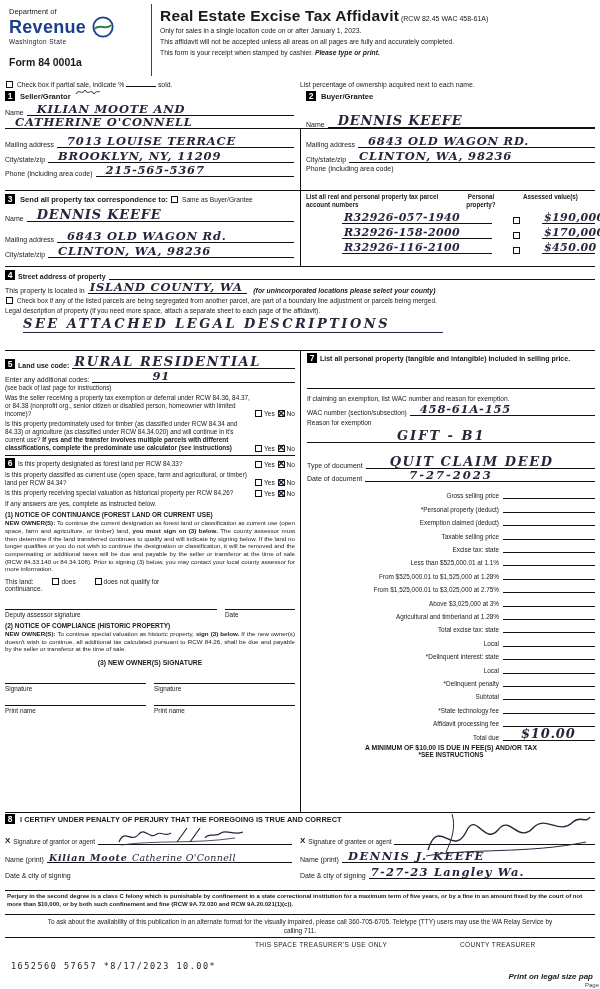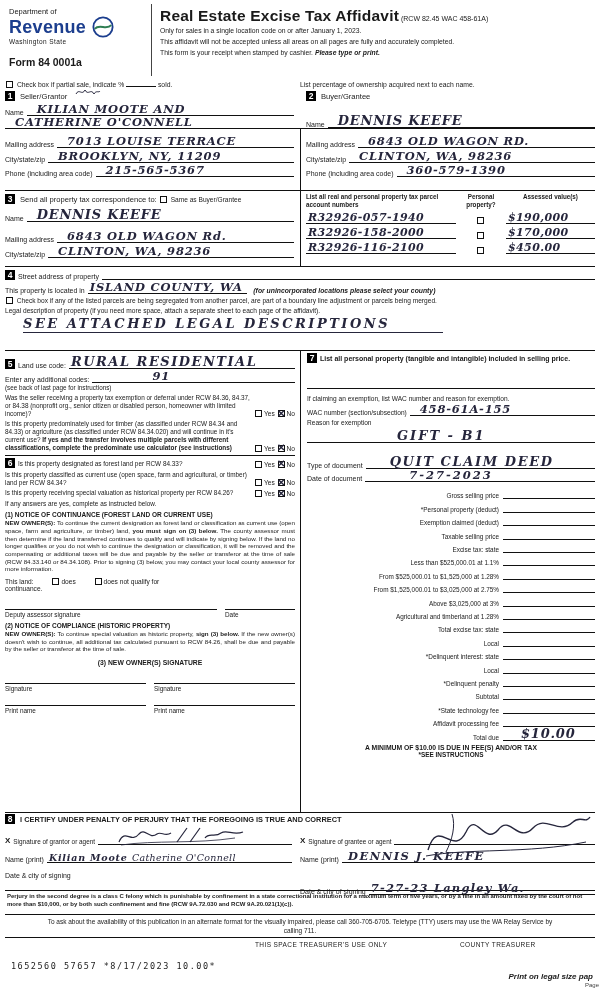--- a/index.html
+++ b/index.html
@@ -15,21 +15,21 @@
   .hw-lg { font-size:13px; }
   .hw-sm { font-size:9.5px; }
   .cursive { font-weight:normal; letter-spacing:0.3px; }
   
   .cb { display:inline-block; width:7px; height:7px; border:1px solid #111; vertical-align:-1px;
         position:relative; margin:0 2px 0 1px; background:#fff; }
   .cb.x::after { content:"\2715"; position:absolute; left:-1.5px; top:-3.5px; font-size:10px;
         font-weight:bold; color:#26263c; font-family:"DejaVu Serif", serif; }
   .secnum { display:inline-block; min-width:10px; height:10px; background:#000; color:#fff;
         font-weight:bold; font-size:8.5px; line-height:10px; text-align:center; margin-right:3px; }
-  .sect-title { font-weight:normal; font-size:7.6px; }
+  .sect-title { font-weight:bold; font-size:7.6px; }
   
   .fr { display:flex; align-items:flex-end; margin-top:1px; }
   .fl { white-space:nowrap; padding-right:3px; font-size:7px; }
   .ln { flex:1; border-bottom:1px solid #111; position:relative; height:12px; }
   .ln .hw { position:absolute; bottom:0; left:10px; }
   .shortline { display:inline-block; width:30px; border-bottom:1px solid #111; height:8px; }
   
   .hdr { display:flex; height:72px; }
   .hdr-left { width:146px; position:relative; padding:3px 0 0 4px; }
   .dept { font-size:7.5px; }
@@ -54,21 +54,21 @@
   .colR { width:50%; padding:1px 0 0 6px; }
   .shead { height:12px; position:relative; }
   .namebox { height:26px; }
   
   .s3 { position:relative; height:76px; border-top:1px solid #111; }
   .s3 .vline { position:absolute; left:50%; top:0; bottom:0; border-left:1px solid #111; }
   .ptable { font-size:6.3px; padding-top:1px; }
   .phead { display:flex; font-weight:bold; line-height:1.25; }
   .ph1 { width:150px; } .ph2 { width:50px; text-align:center; } .ph3 { flex:1; text-align:center; }
   .prow { display:flex; align-items:flex-end; height:15px; }
-  .pnum { width:150px; border-bottom:1px solid #111; position:relative; height:13px; }
+  .pnum { width:150px; border-bottom:1px solid #111; position:relative; height:13px;margin-left:36px; }
   .pcbc { width:50px; text-align:center; }
   .pval { flex:1; border-bottom:1px solid #111; position:relative; height:13px; }
   .pnum .hw, .pval .hw { position:absolute; bottom:0; left:2px; font-size:11px; letter-spacing:0.4px; }
   
   .s4 { border-top:1px solid #111; height:84px; padding-top:1px; }
   .s4 .seg { font-size:6.6px; margin-top:3px; }
   .legalhw { margin-top:3px; margin-left:18px; width:420px; border-bottom:1.5px solid #26263c;
         padding-bottom:2px; }
   
   .s567 { display:flex; border-top:1.5px solid #111; height:462px; }
@@ -223,23 +223,20 @@
             </span>
         </div>
         <div class="fr" style="margin-top:3px;">
           <span class="fl">City/state/zip</span>
           <span class="ln">
               <span class="hw">CLINTON, WA, 98236</span>
             </span>
         </div>
         <div class="fr" style="margin-top:2px;">
           <span class="fl">Phone (including area code)</span>
-          <span class="ln">
-              <span class="hw">360-579-1390</span>
-            </span>
         </div>
       </div>
     </div>
   </div>
 
   <div class="s3">
     <div class="vline"></div>
     <div class="cols">
       <div class="colL">
         <div style="padding-top:2px;">
@@ -591,21 +588,21 @@
           <path d="M10 42 C20 8 35 50 48 24 C58 2 66 38 80 22 C92 6 100 36 115 20 C128 6 140 28 155 14 C162 7 168 16 172 9" fill="none" stroke="#26263c" stroke-width="1.4"></path>
           <path d="M8 48 C50 40 110 46 168 34" fill="none" stroke="#26263c" stroke-width="1"></path>
           <path d="M34 6 C38 18 34 32 28 44" fill="none" stroke="#26263c" stroke-width="1"></path>
         </svg>
         <div class="fr" style="margin-top:3px; height:15px;">
           <span class="fl">Name (print)</span>
           <span class="ln">
               <span class="hw" style="left:6px; letter-spacing:1.5px;">DENNIS J. KEEFE</span>
             </span>
         </div>
-        <div class="fr" style="margin-top:18px; height:14px;">
+        <div class="fr" style="margin-top:2px; height:14px;">
           <span class="fl">Date &amp; city of signing</span>
           <span class="ln">
               <span class="hw" style="left:2px; letter-spacing:1.2px;">7-27-23 Langley Wa.</span>
             </span>
         </div>
       </div>
     </div>
   </div>
 
   <div class="perjury">

